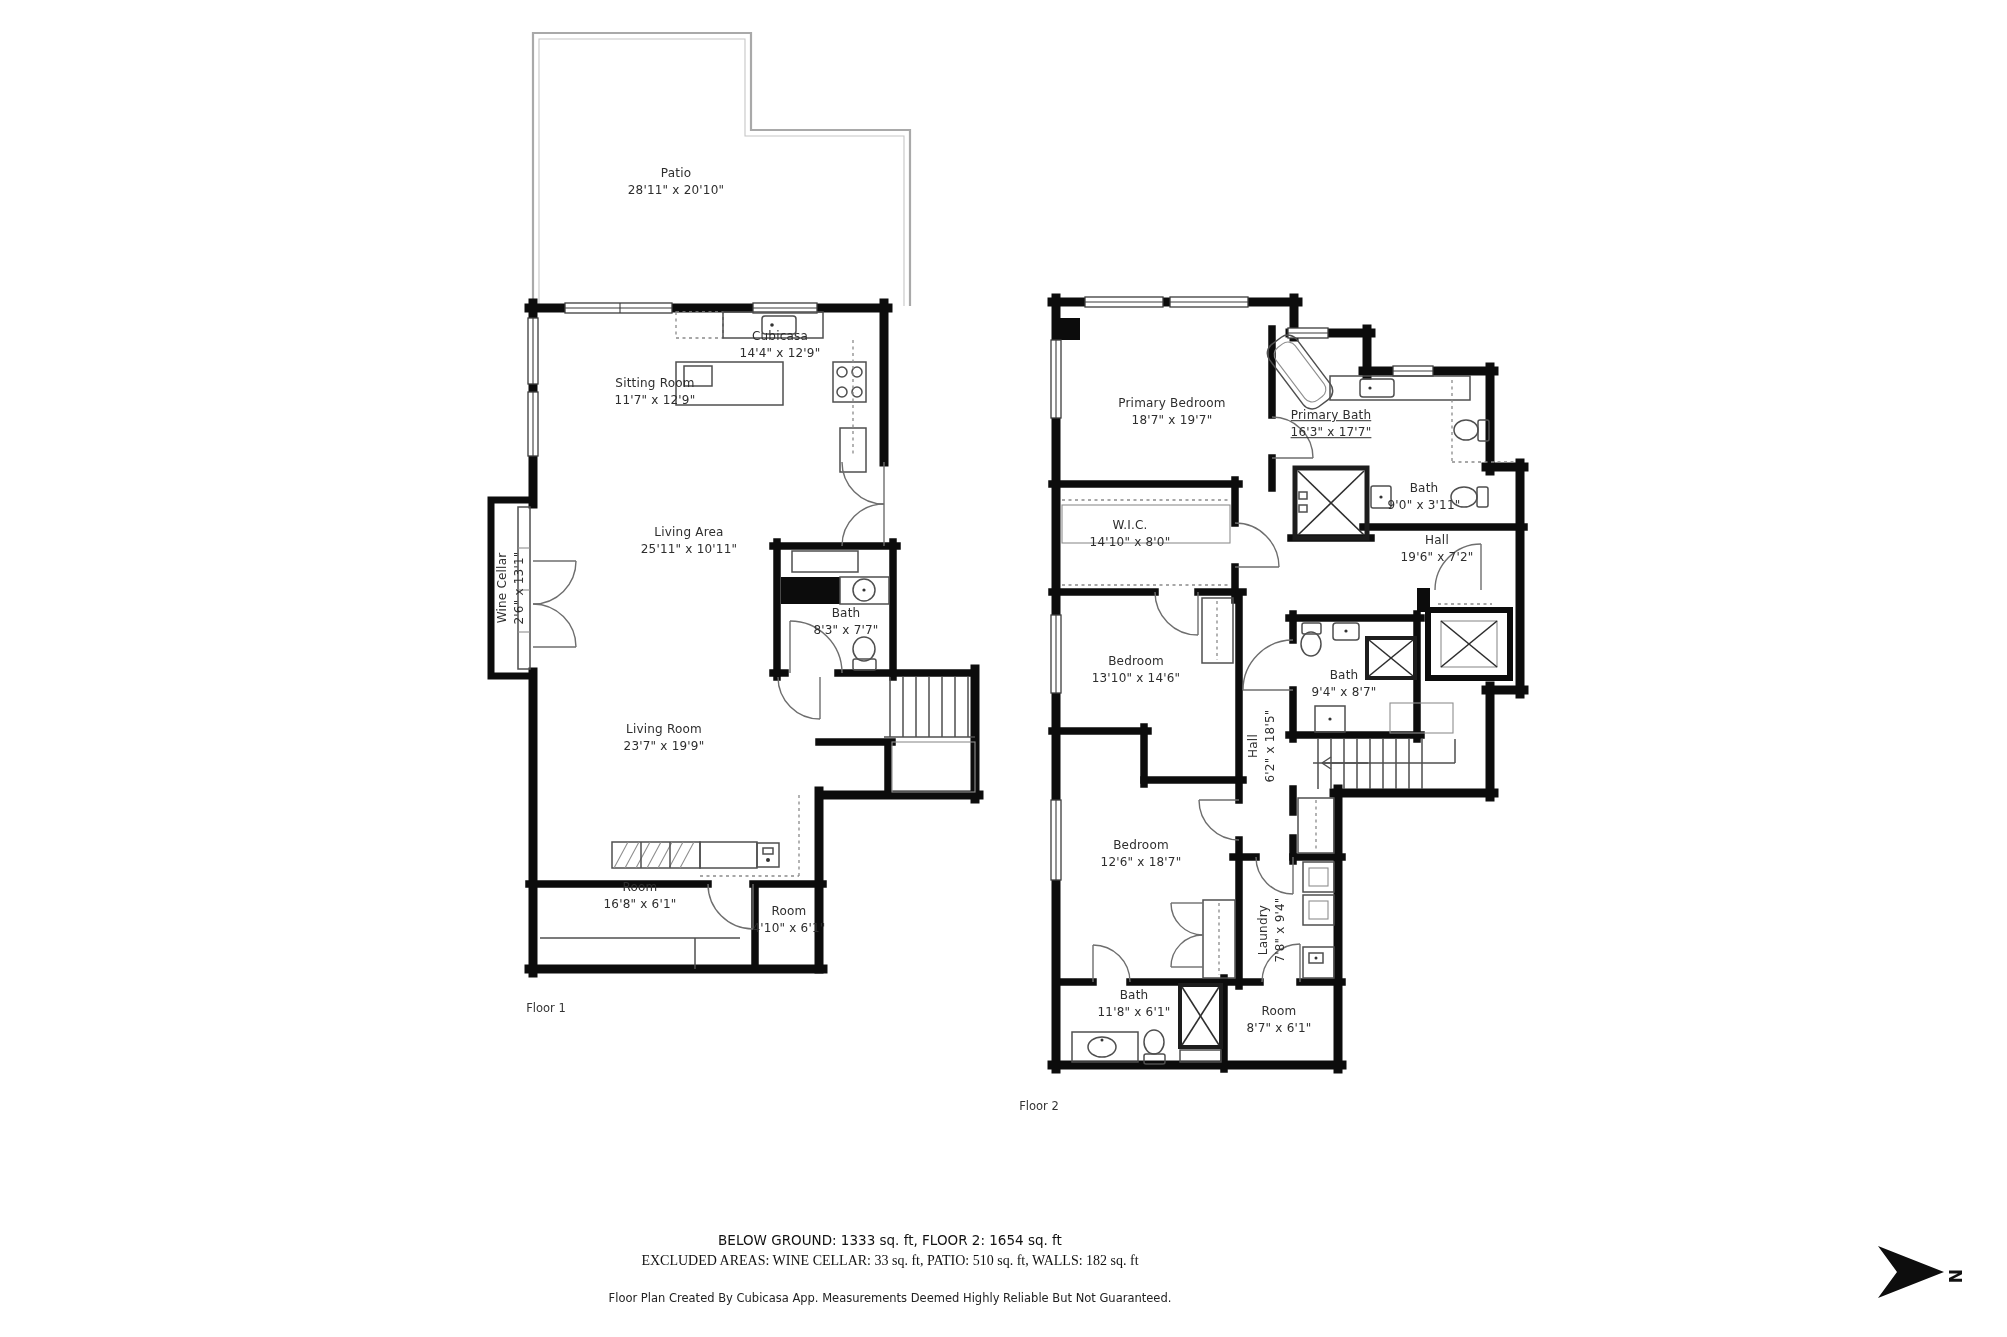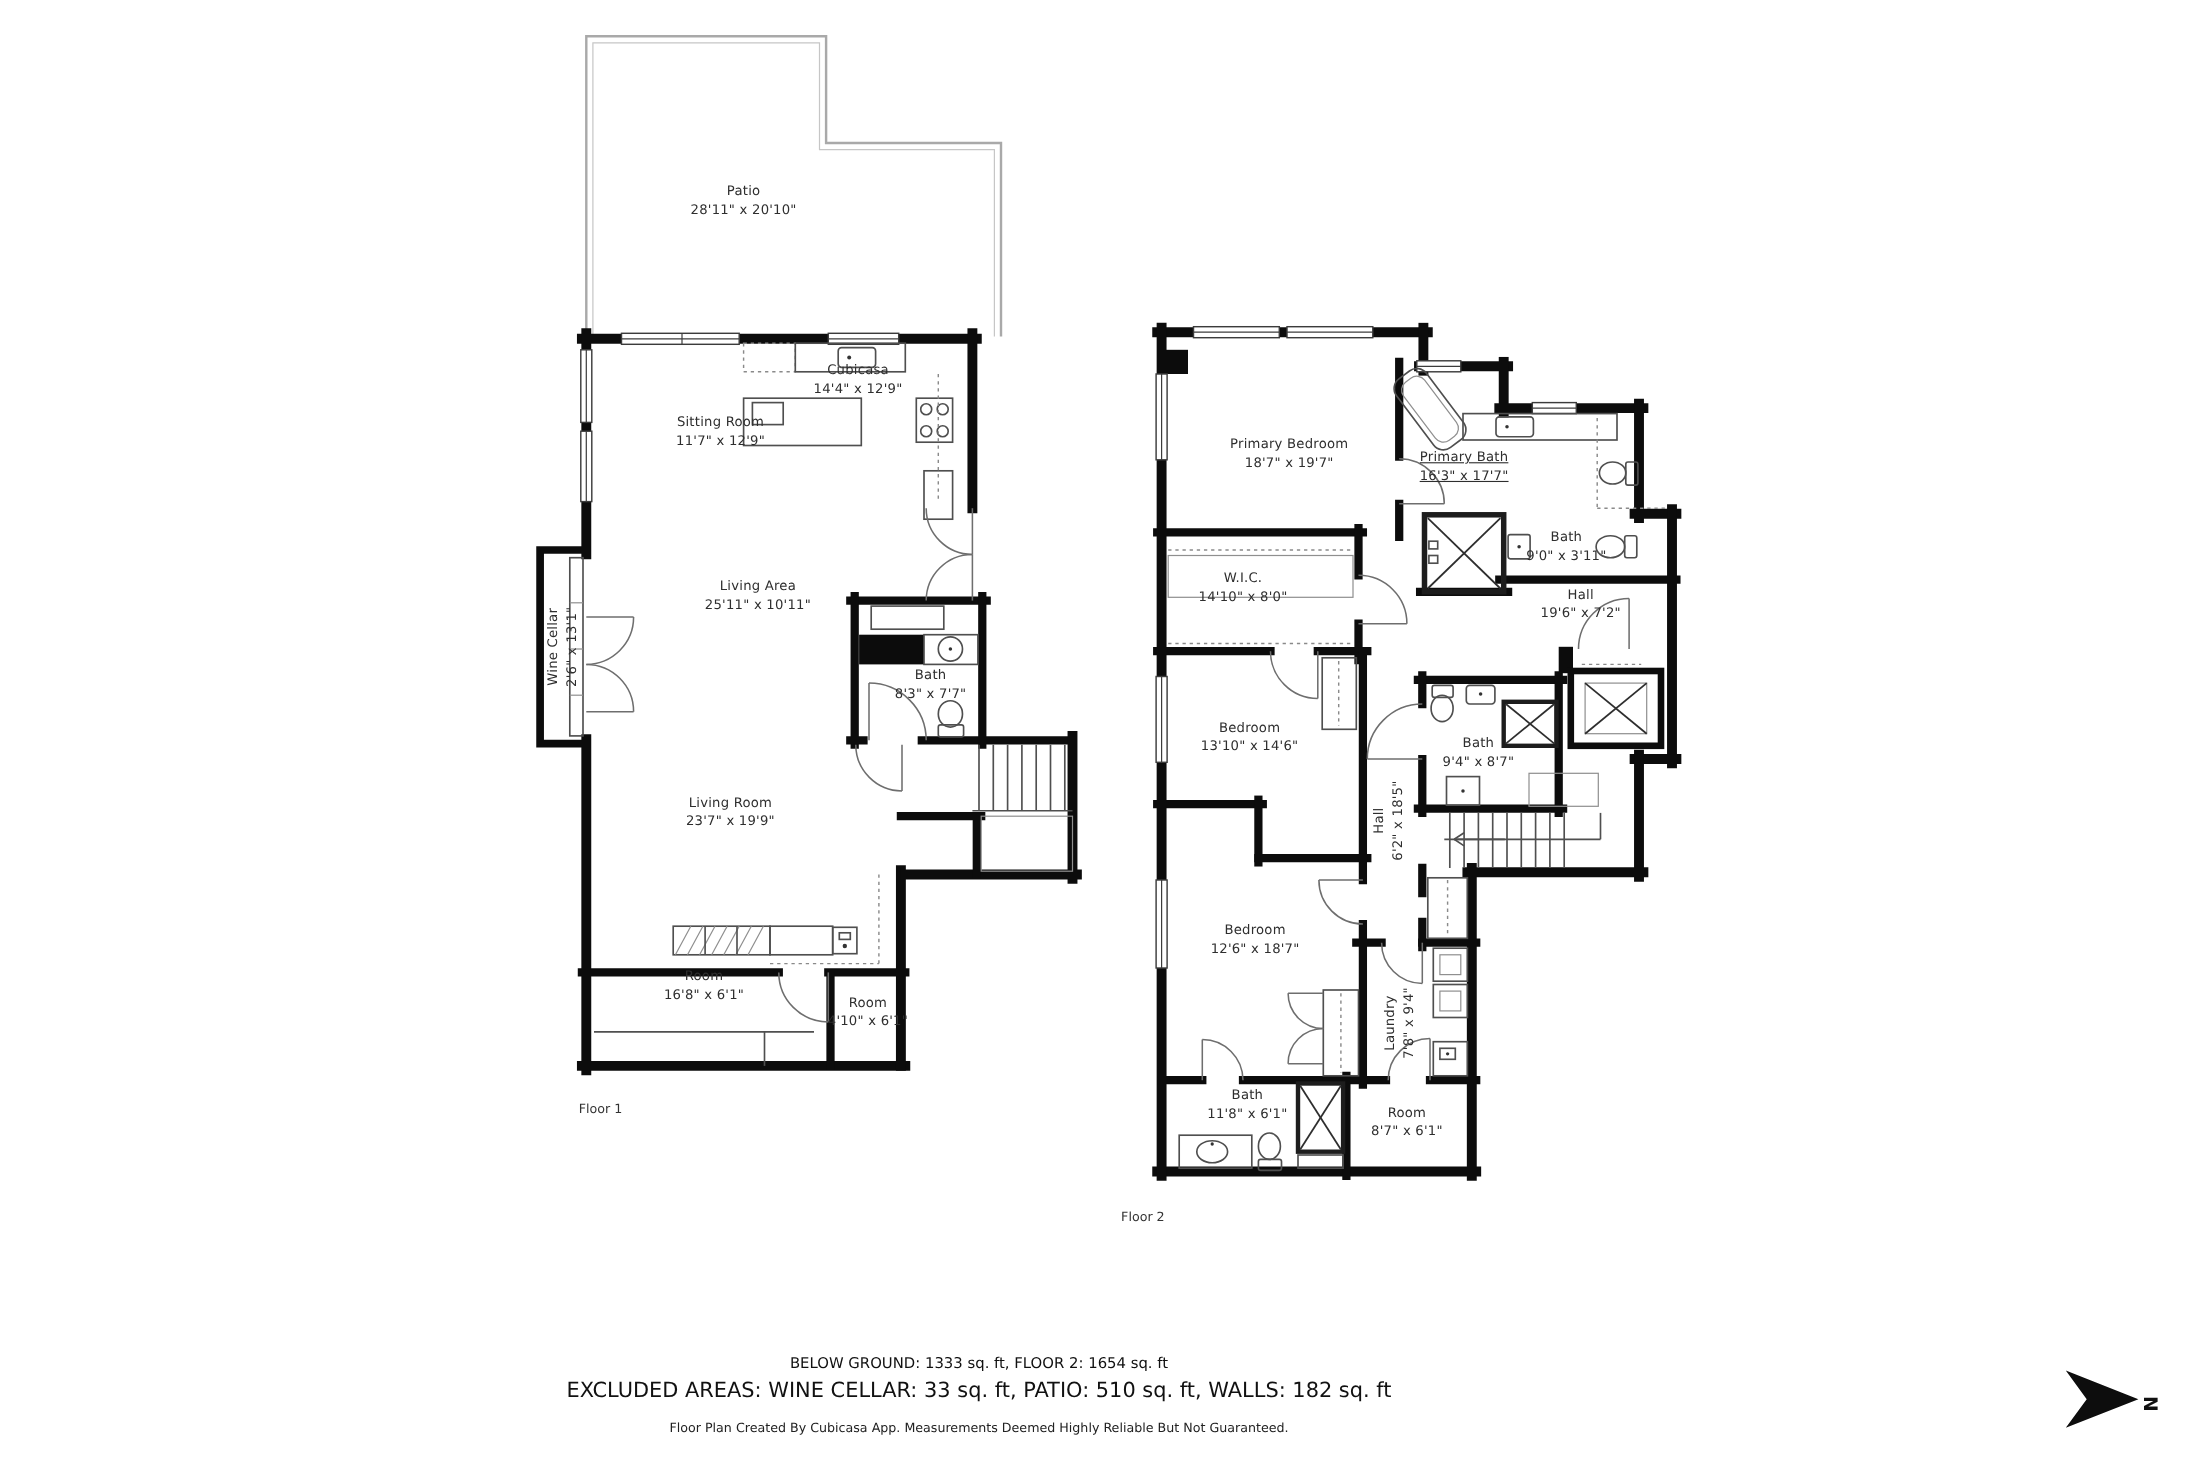--- a/index.html
+++ b/index.html
@@ -29,21 +29,21 @@
   
   #labels{position:absolute;left:0;top:0;width:2007px;height:1084px;pointer-events:none;}
   .room-label{position:absolute;transform:translate(-50%,-50%);text-align:center;
     font-size:12px;color:#2e2e2e;white-space:nowrap;line-height:1.4;letter-spacing:.2px;}
   .room-label.rot{transform:translate(-50%,-50%) rotate(-90deg);}
   .floor-caption{position:absolute;transform:translate(-50%,-50%);font-size:11.5px;color:#333;white-space:nowrap;}
 
   .sline{position:absolute;left:0;width:1780px;text-align:center;color:#111;}
   #sum-total{top:1208px;font-size:15px;font-weight:bold;}
   #sum-l2{top:1232px;font-size:13.5px;}
-  #sum-l3{top:1253px;font-size:19px;}
+  #sum-l3{top:1253px;font-size:14px;font-family:Liberation Serif, serif;}
   #footer-note{top:1291px;font-size:11.5px;color:#222;}
 </style>
 </head>
 <body>
 
 <div id="stage">
 
 <svg id="plan-svg" width="2007" height="1337" viewBox="0 0 2007 1337">
 
   <g>

